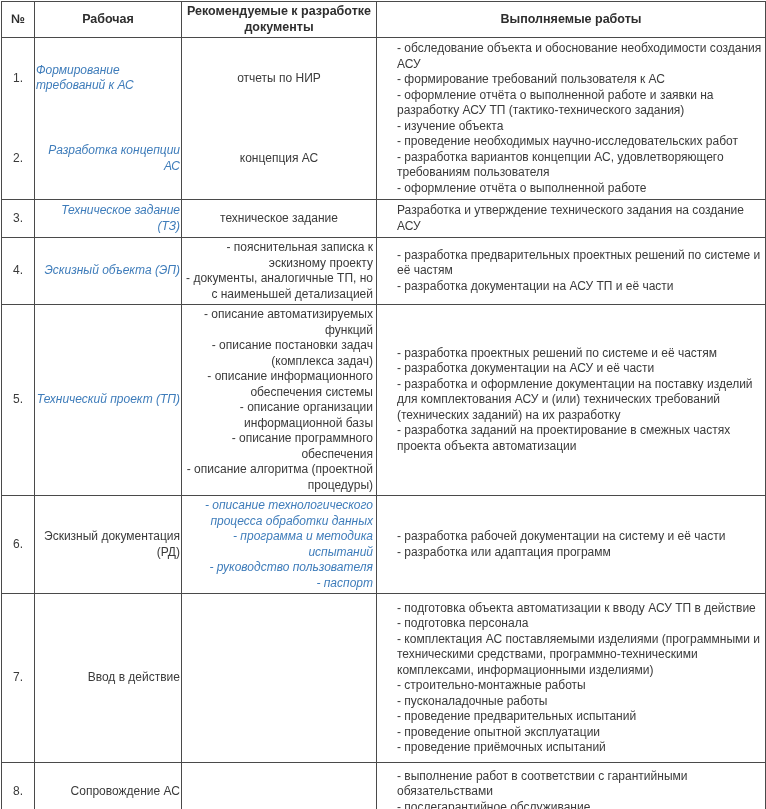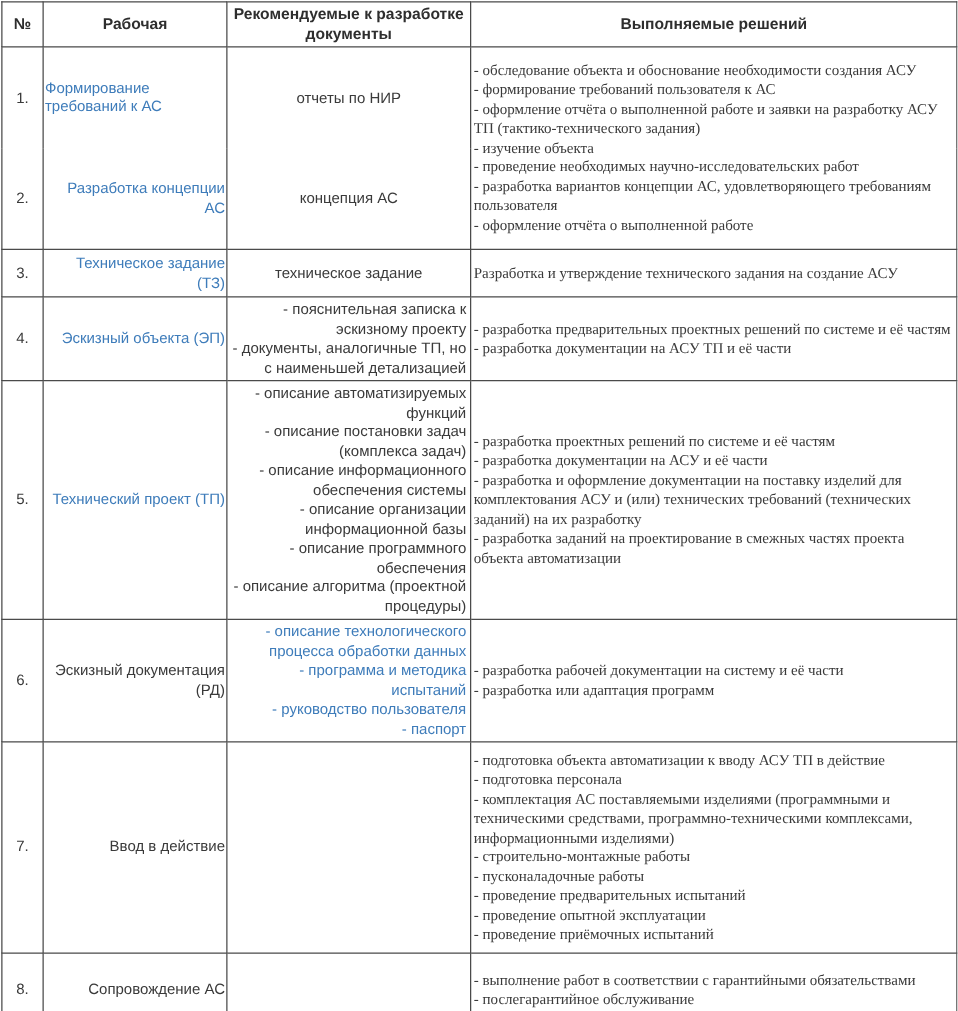--- a/index.html
+++ b/index.html
@@ -31,22 +31,22 @@
     font-weight: bold;
     text-align: center;
     font-size: 12.5px;
     color: #2e2e2e;
   }
   td.c-num { text-align: center; }
   td.c-stage { text-align: right; padding-left: 1px; padding-right: 1px; }
   td.c-stage.left { text-align: left; }
   td.c-docs { text-align: center; margin-left: 36px; }
   td.c-docs.list { text-align: right; white-space: pre-line; }
-  td.c-works { text-align: left; white-space: pre-line; padding-left: 2px; padding-right: 2px; font-family: Liberation Serif, serif; }
-  .link { color: var(--link); text-decoration: none; cursor: pointer; }
+  td.c-works { text-align: left; white-space: pre-line; padding-left: 20px; padding-right: 2px; }
+  .link { color: var(--link); text-decoration: none; cursor: pointer; font-style: italic; }
   tr.hr-head { height: 33px; }
   tr.hr-1 { height: 81px; }
   tr.hr-2 { height: 81px; }
   tr.hr-3 { height: 38px; }
   tr.hr-4 { height: 60px; }
   tr.hr-5 { height: 189px; }
   tr.hr-6 { height: 96px; }
   tr.hr-7 { height: 169px; }
   tr.hr-8 { height: 59px; }
   
@@ -61,21 +61,21 @@
     <col style="width:33px">
     <col style="width:147px">
     <col style="width:195px">
     <col style="width:389px">
   </colgroup>
   <thead>
     <tr class="hr-head">
       <th>№</th>
       <th>Рабочая</th>
       <th>Рекомендуемые к разработке документы</th>
-      <th>Выполняемые решений</th>
+      <th>Выполняемые работы</th>
     </tr>
   </thead>
   <tbody>
     <tr class="hr-1">
       <td class="c-num nb">1.</td>
       <td class="c-stage left nb"><span class="link">Формирование требований к АС</span></td>
       <td class="c-docs nb">отчеты по НИР</td>
       <td class="c-works" rowspan="2">- обследование объекта и обоснование необходимости создания АСУ
 - формирование требований пользователя к АС
 - оформление отчёта о выполненной работе и заявки на разработку АСУ ТП (тактико-технического задания)

